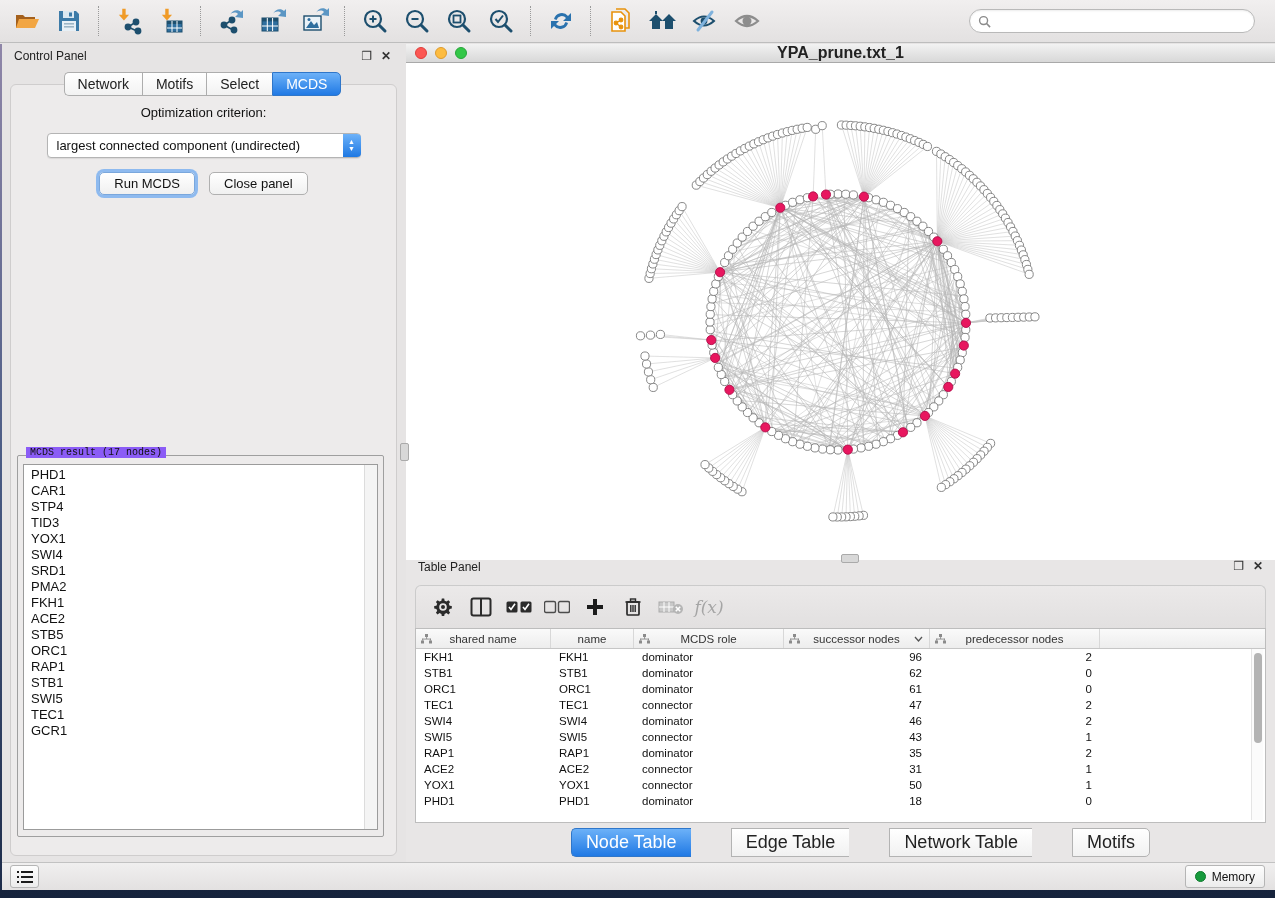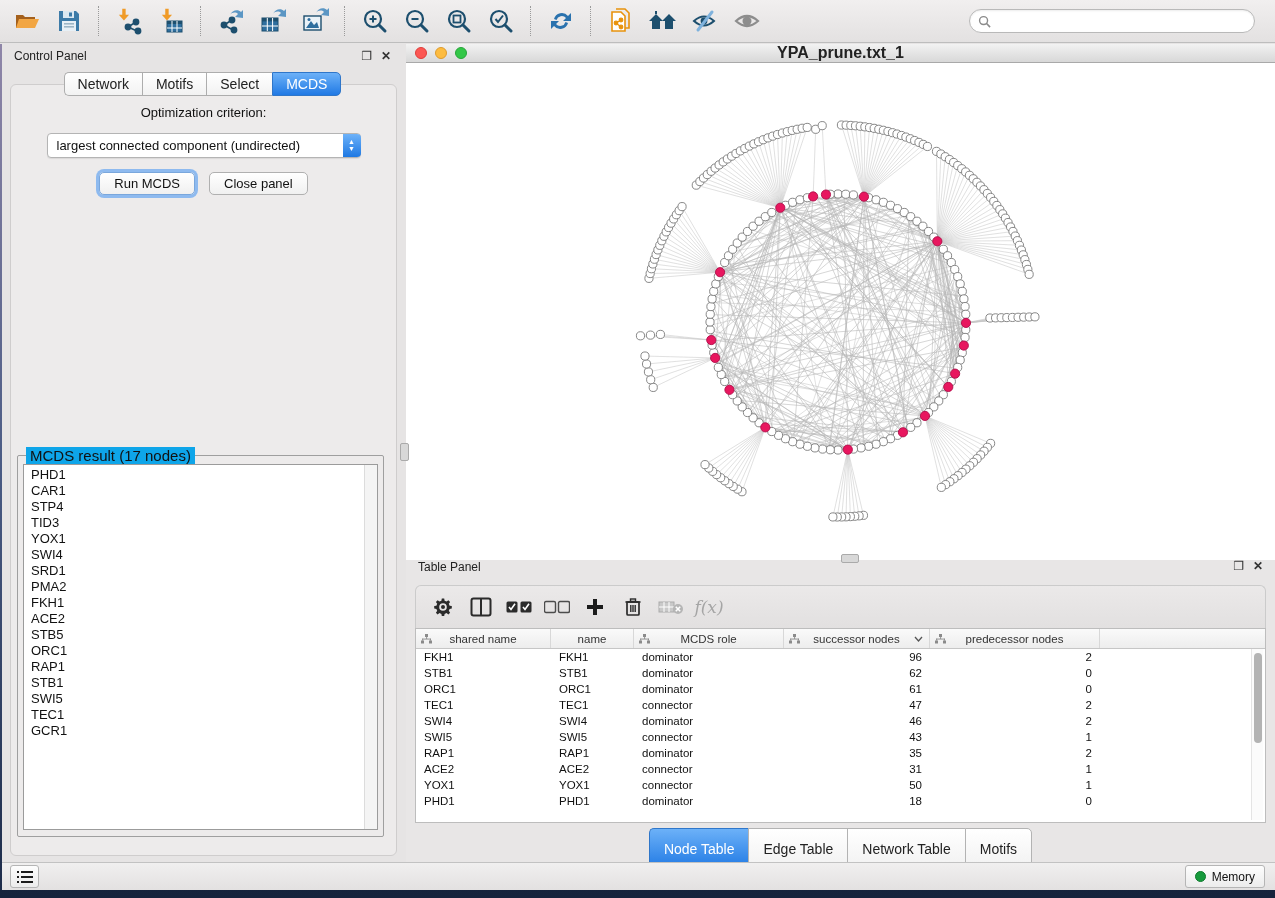--- a/index.html
+++ b/index.html
@@ -27,21 +27,21 @@
   .cp-body{position:absolute;left:8px;right:6px;top:40px;bottom:6px;background:#edebeb;border:1px solid #cfcdcd;border-radius:6px;}
   .opt-label{text-align:center;font-size:13px;color:#111;margin-top:20px;}
   .dropdown{margin:13px auto 0;width:312px;height:23px;background:#fff;border:1px solid #b4b4b4;border-radius:4px;display:flex;align-items:center;box-shadow:0 1px 1px rgba(0,0,0,.08);}
   .dropdown .dval{flex:1;font-size:13px;padding-left:9px;color:#111;white-space:nowrap;}
   .dd-stepper{width:18px;height:23px;margin-right:-1px;border-radius:0 4px 4px 0;background:linear-gradient(180deg,#6db2f9,#1e78e3);display:flex;flex-direction:column;align-items:center;justify-content:center;gap:1px;}
   .dd-stepper span{color:#fff;font-size:7px;line-height:6px;}
   .btnrow{display:flex;justify-content:center;gap:14px;margin-top:14px;}
   .pushbtn{font-size:13px;padding:3px 14px;background:linear-gradient(180deg,#ffffff,#f0f0f0);border:1px solid #b0b0b0;border-radius:5px;color:#111;cursor:default;}
   .pushbtn.focused{box-shadow:0 0 0 3px rgba(110,170,240,.75);border-color:#7aa7dc;}
   .resultbox{position:absolute;left:6px;right:12px;top:370px;bottom:18px;border:1px solid #9f9f9f;border-radius:2px;}
-  .resultbox .legend{position:absolute;top:-9px;left:8px;background:#0ea5e9;padding:0 4px;font-size:15px;color:#111;}
+  .resultbox .legend{position:absolute;top:-9px;left:8px;background:#8b5cf6;padding:0 4px;font-size:10px;color:#111;font-family:Liberation Mono, monospace;}
   .resultlist{position:absolute;left:5px;right:5px;top:8px;bottom:6px;background:#fff;border:1px solid #9b9b9b;overflow:hidden;}
   .resultlist .scrolltrack{position:absolute;right:0;top:0;bottom:0;width:12px;background:#f4f4f4;border-left:1px solid #dcdcdc;}
   .rlist-items{padding:2px 0 0 7px;font-size:13px;line-height:16px;color:#111;}
 
   
   .netwin{position:absolute;left:406px;top:44px;width:869px;height:516px;background:#fff;}
   .net-titlebar{height:18px;background:linear-gradient(180deg,#f2f2f2,#d8d8d8);border-bottom:1px solid #a9a9a9;display:flex;align-items:center;position:relative;}
   .lights{display:flex;gap:8px;margin-left:9px;}
   .light{width:12px;height:12px;border-radius:50%;}
   .light.red{background:#fc5753;border:1px solid #df3e3a;box-sizing:border-box;}
@@ -62,21 +62,21 @@
   .thead{display:flex;height:19px;background:linear-gradient(180deg,#fafafa,#ededed);border-bottom:1px solid #c6c6c6;}
   .th{display:flex;align-items:center;font-size:11.5px;color:#333;border-right:1px solid #d8d8d8;box-sizing:border-box;padding:0 4px;justify-content:center;gap:4px;position:relative;}
   .th .hicon{flex:0 0 auto;margin-right:2px;position:absolute;left:5px;}
   .th .hlabel{margin:0 auto;text-align:right;}
   .trow{display:flex;height:16px;align-items:center;}
   .td{font-size:11.5px;color:#111;box-sizing:border-box;padding:0 8px;white-space:nowrap;overflow:hidden;}
   .td.num{text-align:right;}
   .tscroll{position:absolute;right:2px;top:20px;bottom:2px;width:11px;background:#fbfbfb;border-left:1px solid #e4e4e4;}
   .tscroll .thumb{position:absolute;left:1.5px;width:8px;top:4px;height:90px;background:#b3b3b3;border-radius:4px;}
   .tp-tabs{display:flex;justify-content:center;margin-top:5px;}
-  .tp-tab{font-size:14px;padding:12px 14px;background:linear-gradient(180deg,#ffffff,#f1f1f1);border:1px solid #b3b3b3;border-right:none;color:#222;cursor:default;}
+  .tp-tab{font-size:18px;padding:3px 14px;background:linear-gradient(180deg,#ffffff,#f1f1f1);border:1px solid #b3b3b3;border-right:none;color:#222;cursor:default;margin-left:40px;}
   .tp-tab:first-child{border-radius:5px 0 0 5px;}
   .tp-tab:last-child{border-radius:0 5px 5px 0;border-right:1px solid #b3b3b3;}
   .tp-tab.sel{background:linear-gradient(180deg,#6cb1f8,#2079e4);color:#fff;border-color:#2f76c9;}
 
   
   .statusbar{position:absolute;left:0;top:862px;width:1275px;height:28px;background:linear-gradient(180deg,#f0efef,#e3e1e1);border-top:1px solid #c2c2c2;display:flex;align-items:center;padding:0 10px;box-sizing:border-box;}
   .menu-btn{width:27px;height:21px;background:linear-gradient(180deg,#fdfdfd,#ececec);border:1px solid #b5b5b5;border-radius:3px;display:flex;align-items:center;justify-content:center;}
   .mem-btn{margin-left:auto;height:21px;background:linear-gradient(180deg,#fdfdfd,#ececec);border:1px solid #b5b5b5;border-radius:3px;display:flex;align-items:center;gap:6px;padding:0 9px;font-size:12px;color:#111;}
   .memdot{width:11px;height:11px;border-radius:50%;background:#169a3c;border:1px solid #0d7a2d;box-sizing:border-box;}
 </style>

